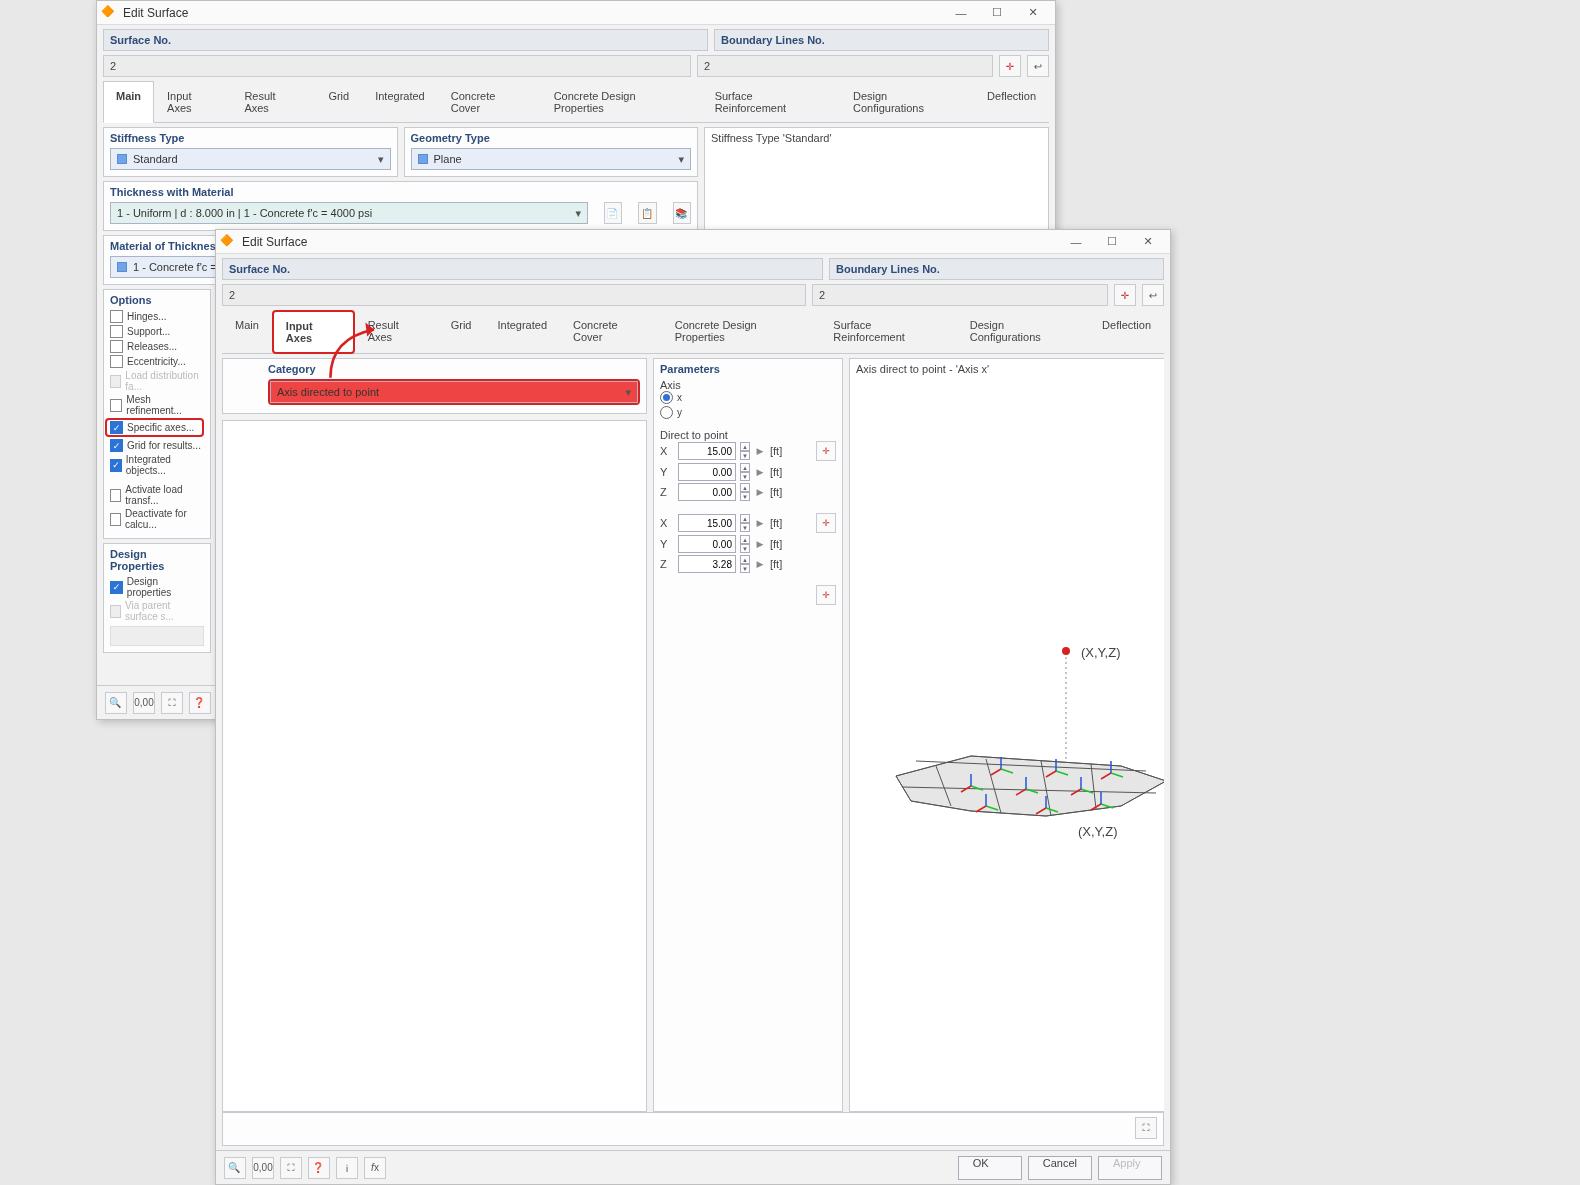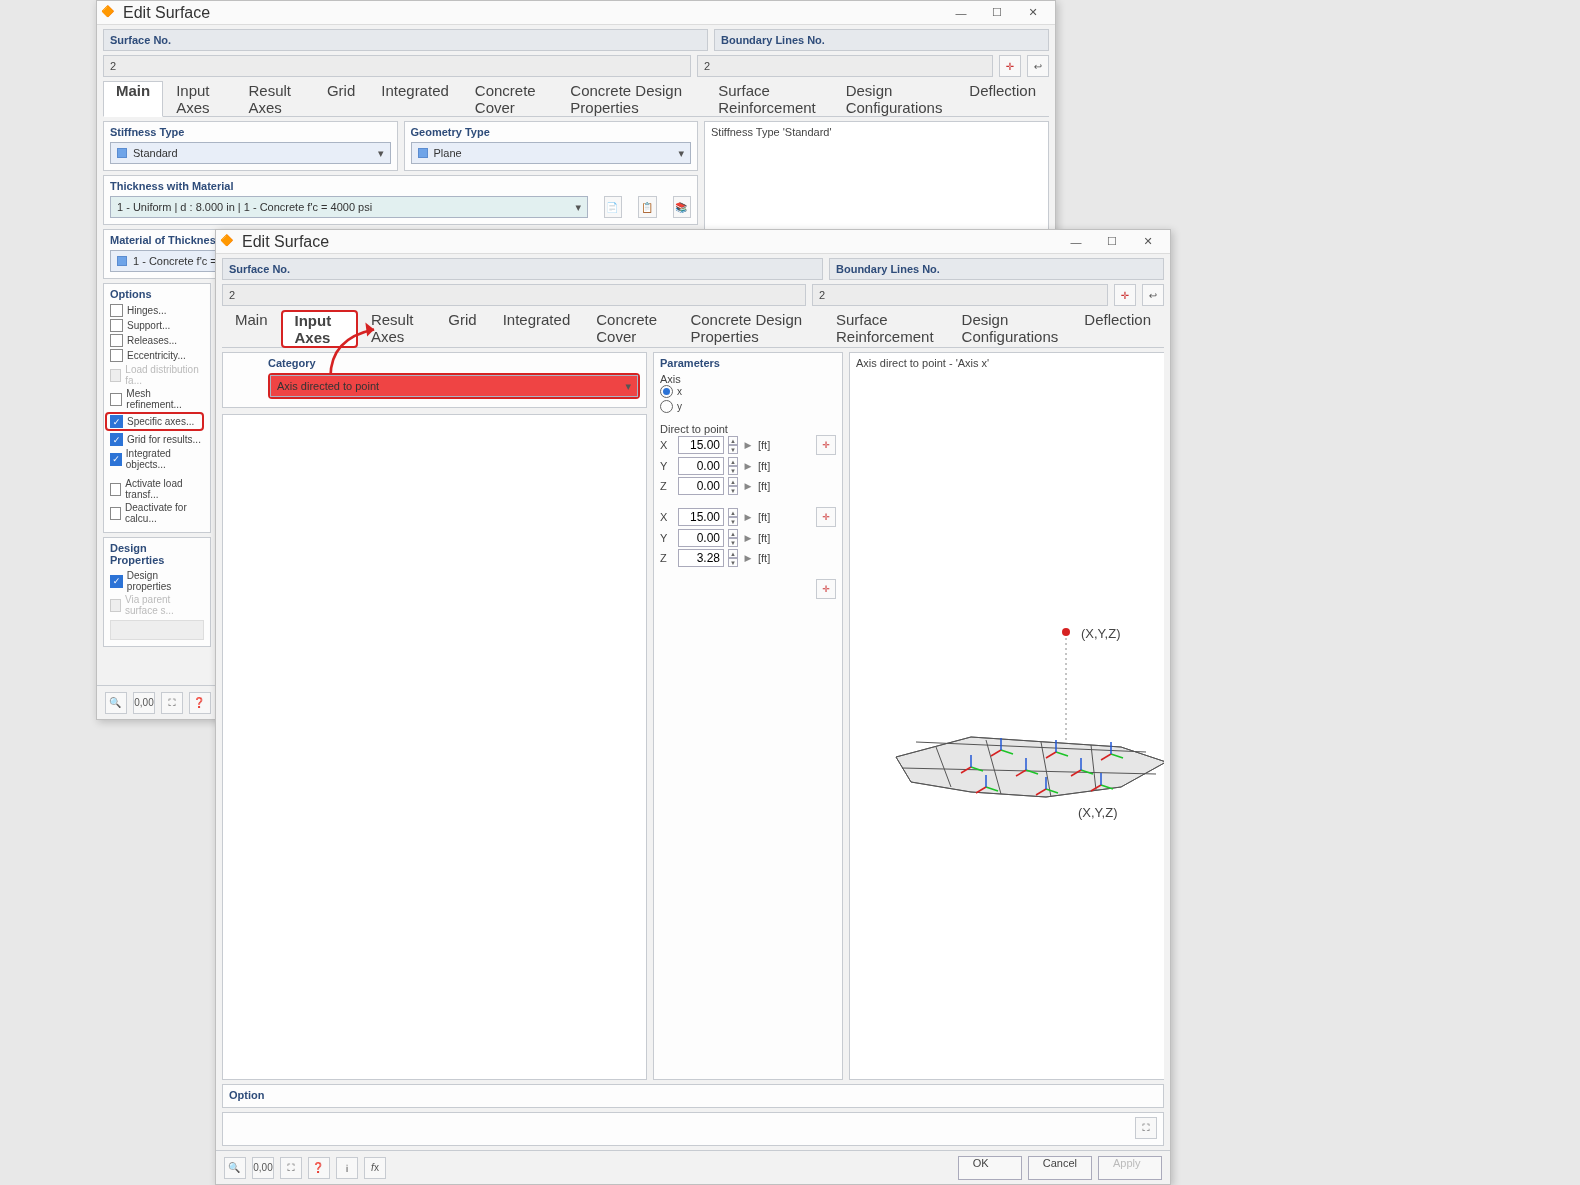--- a/index.html
+++ b/index.html
@@ -28,21 +28,21 @@
 
   .titlebar {
     height: 24px;
     background: #fafafa;
     display: flex;
     align-items: center;
     padding: 0 4px;
     border-bottom: 1px solid #dcdcdc;
   }
   .titlebar .icon { width: 16px; height: 16px; margin-right: 6px; }
-  .titlebar .title { flex: 1; font-size: 16px; color: #333; }
+  .titlebar .title { flex: 1; font-size: 12px; color: #333; }
   .titlebar .winctrl { width: 36px; height: 20px; display:flex; align-items:center; justify-content:center; color:#555; cursor:pointer; }
 
   .body { flex:1; padding:4px 6px 0 6px; display:flex; flex-direction:column; overflow:hidden; }
 
   
   .headrow { display:flex; gap:6px; margin-bottom:4px; }
   .lblbox { flex:1; background:#e6e9ed; border:1px solid #c7cbd1; padding:4px 6px; color:#2e4c7a; font-weight:600; font-size:11px; }
   .lblbox.narrow { flex:0 0 335px; }
   .fieldrow { display:flex; gap:6px; margin-bottom:4px; }
   .txtinput {
@@ -60,22 +60,22 @@
     border:1px solid #c7cbd1;
     background:#f8f8f8;
     display:flex; align-items:center; justify-content:center;
     font-size:10px; color:#555;
     cursor:pointer;
   }
 
   
   .tabs { display:flex; border-bottom:1px solid #c7cbd1; background:#f2f2f2; }
   .tab {
-    padding:0 12px;
-    font-size:15px;
+    padding:8px 12px;
+    font-size:11px;
     color:#444;
     cursor:pointer;
     border-top:1px solid transparent;
     border-right:1px solid transparent;
     border-left:1px solid transparent;
   }
   .tab.active {
     background:#fff;
     border-top:1px solid #c7cbd1;
     border-left:1px solid #c7cbd1;
@@ -125,21 +125,21 @@
   .w2-content { flex:1; display:flex; gap:6px; padding-top:4px; overflow:hidden; }
   .w2-left   { flex:0 0 380px; display:flex; flex-direction:column; gap:6px; }
   .w2-mid    { flex:0 0 190px; display:flex; flex-direction:column; gap:6px; }
   .w2-right  { flex:1; display:flex; flex-direction:column; gap:6px; }
 
   .radio { width:13px; height:13px; border:1px solid #666; border-radius:50%; display:inline-flex; align-items:center; justify-content:center; }
   .radio.on:after { content:""; width:7px; height:7px; background:#2c73d6; border-radius:50%; }
 
   .numrow { display:flex; align-items:center; gap:4px; margin-bottom:2px; }
   .numlabel { width:14px; font-size:11px; color:#444; }
-  .numinput { width:46px; height:18px; border:1px solid #aab; text-align:right; padding:0 3px; font-size:12px; }
+  .numinput { width:58px; height:18px; border:1px solid #aab; text-align:right; padding:0 3px; font-size:10px; }
   .spin { width:10px; height:18px; display:flex; flex-direction:column; font-size:6px; line-height:1; color:#666; }
   .spin span { border:1px solid #aab; display:flex; align-items:center; justify-content:center; height:9px; }
   .tri { width:12px; height:18px; display:flex; align-items:center; justify-content:center; color:#888; font-size:9px; }
   .unit { font-size:11px; color:#444; }
   .minibtn { width:20px; height:20px; border:1px solid #c7cbd1; background:#fafafa; display:flex; align-items:center; justify-content:center; font-size:9px; color:#c33; }
 
   
   .footer {
     height:34px; border-top:1px solid #c7cbd1; background:#f2f2f2;
     display:flex; align-items:center; padding:0 8px; gap:6px;
@@ -559,25 +559,20 @@
                   <line x1="0" y1="0" x2="0" y2="-12" stroke="#2257d6"></line>
                 </g>
               </g>
               <text x="222" y="225" font-size="13" fill="#444">(X,Y,Z)</text>
             </svg>
           </div>
         </div>
       </div>
     </div>
 
-    <div style="display:flex; gap:6px; margin:4px 0;">
-      <div class="groupbox" style="flex:1; display:flex; align-items:center; gap:6px;">
-        <div class="gbtitle" style="margin:0 0 0 0;">Option</div>
-      </div>
-    </div>
     <div style="display:flex; gap:6px; margin-bottom:4px;">
       <div class="groupbox" style="flex:1; display:flex; justify-content:flex-end;">
         <div class="iconbtn">⛶</div>
       </div>
     </div>
   </div>
 
   <div class="footer">
     <div class="iconbtn">🔍</div>
     <div class="iconbtn">0,00</div>

